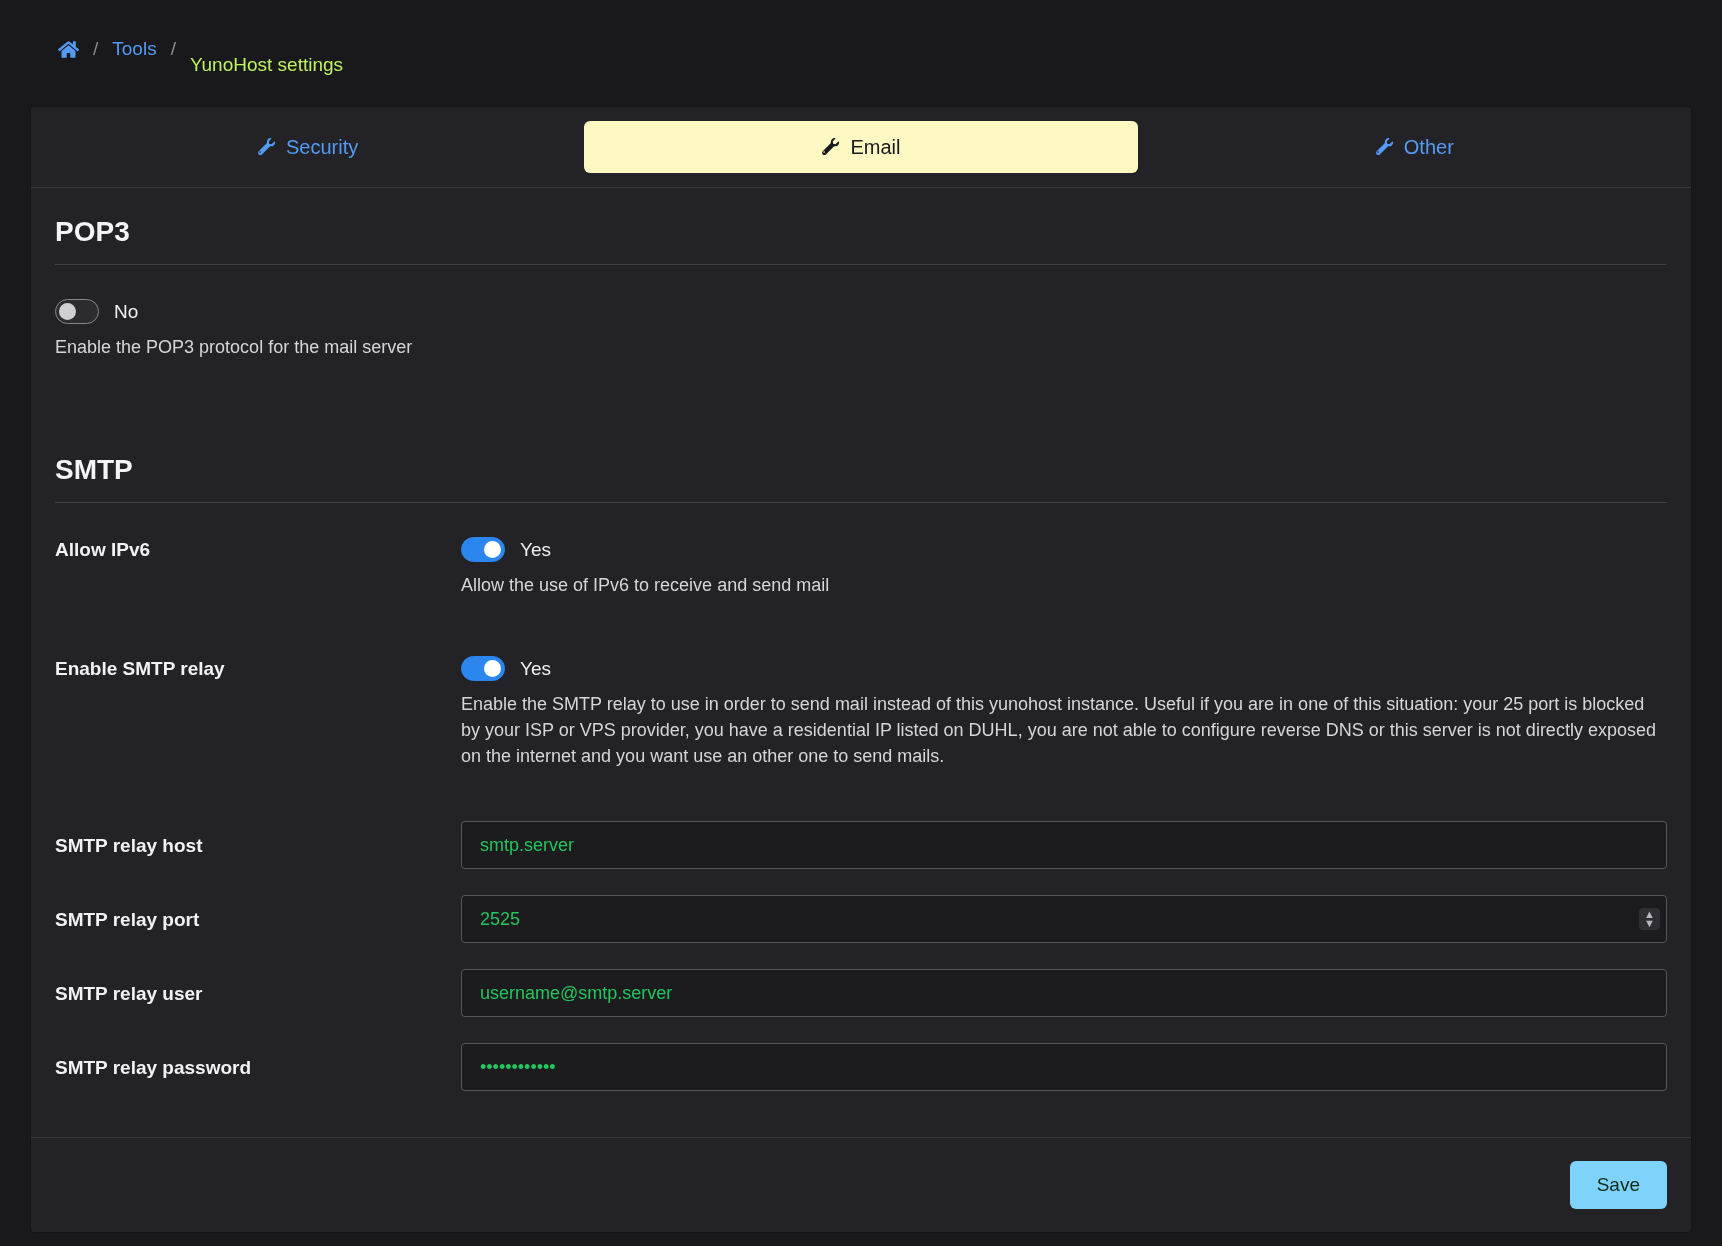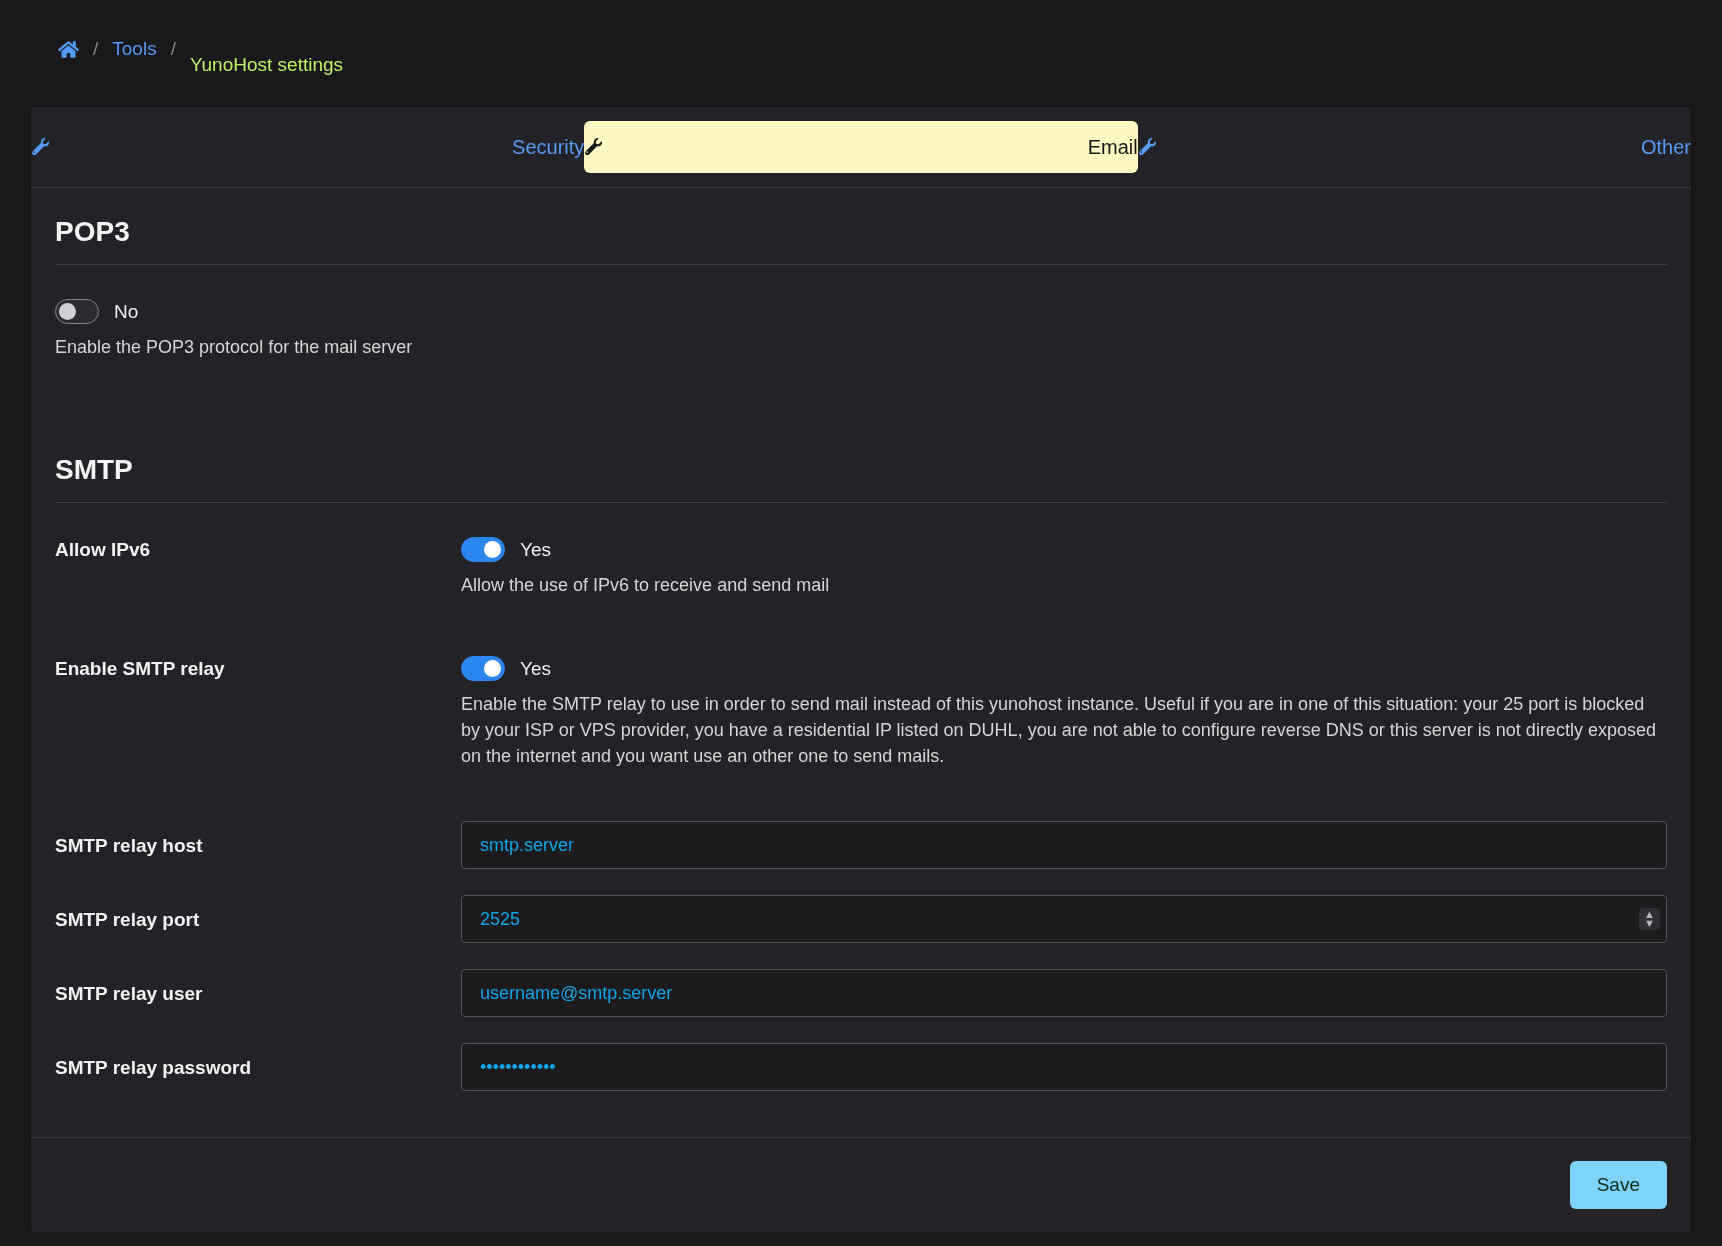--- a/index.html
+++ b/index.html
@@ -31,21 +31,21 @@
   }
 
   
   .tab-bar {
     display: flex;
     padding: 14px 0;
     border-bottom: 1px solid #39393d;
   }
   .tab {
     flex: 1;
-    display: flex; align-items: center; justify-content: space-between; gap: 11px;
+    display: flex; align-items: center; justify-content: center; gap: 11px;
     height: 52px;
     font-size: 20px;
     color: #539bf5;
     cursor: pointer;
     border-radius: 6px;
   }
   .tab svg { width: 18px; height: 18px; fill: currentColor; }
   .tab.active {
     background: #fef9c3;
     color: #17191c;
@@ -121,21 +121,21 @@
   }
 
   
   .input-wrap { position: relative; }
   .text-input {
     width: 100%;
     height: 48px;
     background: #1c1c1f;
     border: 1px solid #55555b;
     border-radius: 4px;
-    color: #0ea5e9;
+    color: #22c55e;
     font-size: 18px;
     font-family: "Liberation Sans", sans-serif;
     padding: 0 18px;
     outline: none;
   }
   .spinner {
     position: absolute;
     right: 7px; top: 50%;
     transform: translateY(-50%);
     display: flex; flex-direction: column;

